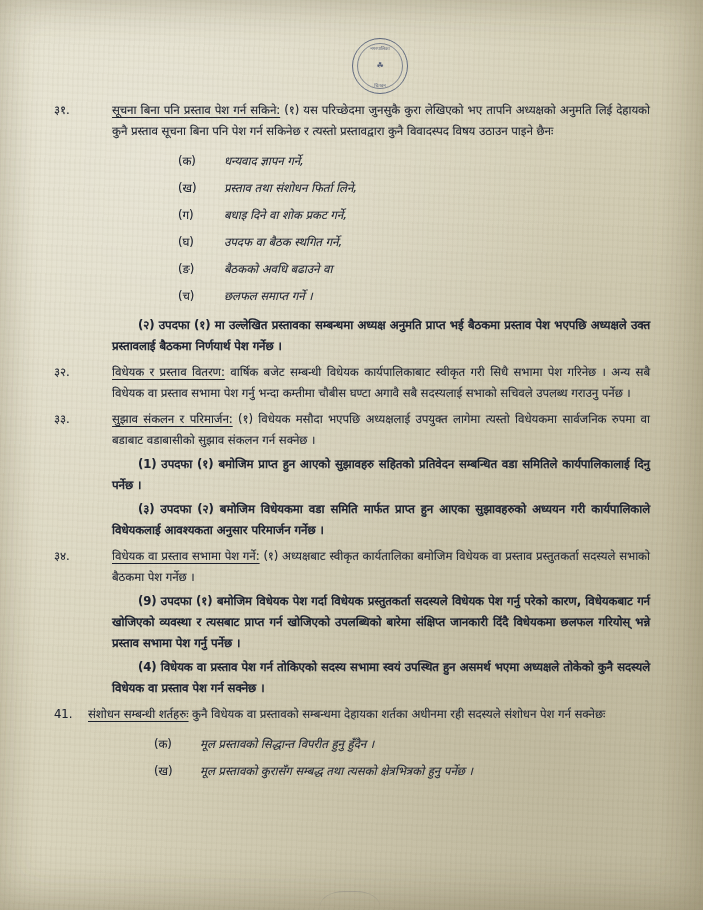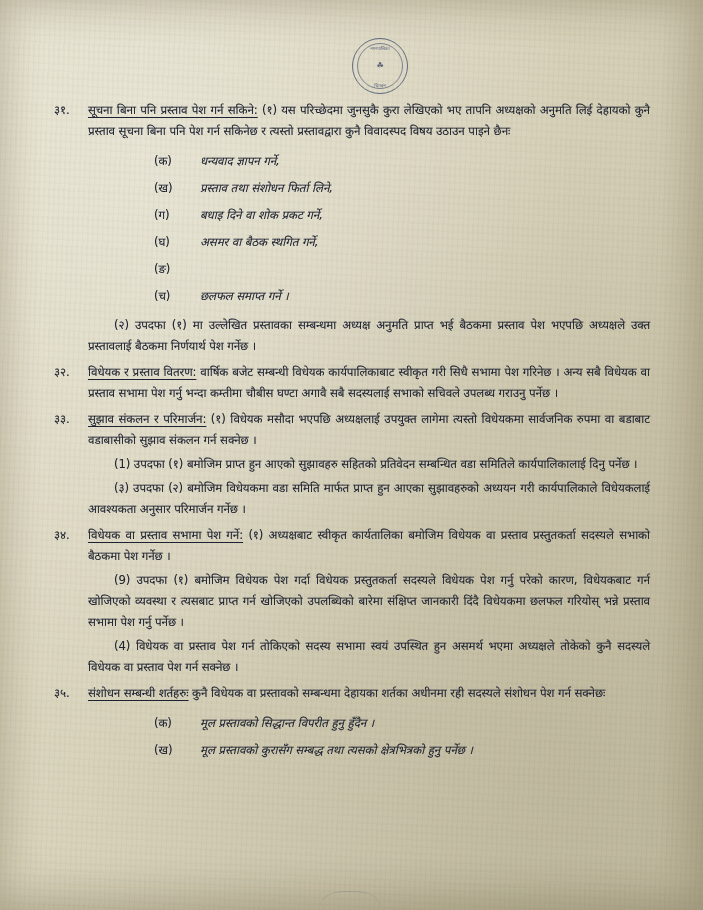--- a/index.html
+++ b/index.html
@@ -118,20 +118,21 @@
     flex: 1 1 auto;
   }
   .para {
     margin: 0 0 0 0;
     text-align: justify;
     text-justify: inter-word;
   }
   .para.indent {
     text-indent: 26px;
     margin-top: 3px;
+    font-weight: bold;
   }
   .para.tight {
     margin-top: 0;
   }
   .u {
     text-decoration: underline;
     text-underline-offset: 2.5px;
     text-decoration-thickness: from-font;
     margin-top: 48px;
   }
@@ -146,21 +147,21 @@
   .subitem .lbl {
     width: 46px;
     flex: 0 0 46px;
     padding-left: 66px;
     box-sizing: content-box;
   }
   .subitem .txt {
     flex: 1 1 auto;
     font-style: italic;
   }
-  .block { margin-bottom: 5px; }
+  .block { margin-bottom: 5px; gap: 24px; }
 
   
   .content { text-shadow: 0 0 0.6px rgba(30,35,50,0.25); }
 
   .bottom-mark {
     position: absolute;
     left: 320px;
     bottom: 2px;
     width: 60px;
     height: 16px;
@@ -198,24 +199,25 @@
           <div class="subitem">
             <div class="lbl">(ख)</div>
             <div class="txt">प्रस्ताव तथा संशोधन फिर्ता लिने,</div>
           </div>
           <div class="subitem">
             <div class="lbl">(ग)</div>
             <div class="txt">बधाइ दिने वा शोक प्रकट गर्ने,</div>
           </div>
           <div class="subitem">
             <div class="lbl">(घ)</div>
-            <div class="txt">असमर वा बैठक स्थगित गर्ने,</div>
+            <div class="txt">उपदफ वा बैठक स्थगित गर्ने,</div>
           </div>
           <div class="subitem">
             <div class="lbl">(ङ)</div>
+            <div class="txt">बैठकको अवधि बढाउने वा</div>
           </div>
           <div class="subitem">
             <div class="lbl">(च)</div>
             <div class="txt">छलफल समाप्त गर्ने ।</div>
           </div>
         </div>
         <p class="para indent">(२) उपदफा (१) मा उल्लेखित प्रस्तावका सम्बन्धमा अध्यक्ष अनुमति प्राप्त भई बैठकमा प्रस्ताव पेश भएपछि अध्यक्षले उक्त प्रस्तावलाई बैठकमा निर्णयार्थ पेश गर्नेछ ।</p>
       </div>
     </div>
 
@@ -238,21 +240,21 @@
     <div class="clause block">
       <div class="num">३४.</div>
       <div class="body">
         <p class="para tight"><span class="u">विधेयक वा प्रस्ताव सभामा पेश गर्ने:</span> <span>(१) अध्यक्षबाट स्वीकृत कार्यतालिका बमोजिम विधेयक वा प्रस्ताव प्रस्तुतकर्ता सदस्यले सभाको बैठकमा पेश गर्नेछ ।</span></p>
         <p class="para indent">(9) उपदफा (१) बमोजिम विधेयक पेश गर्दा विधेयक प्रस्तुतकर्ता सदस्यले विधेयक पेश गर्नु परेको कारण, विधेयकबाट गर्न खोजिएको व्यवस्था र त्यसबाट प्राप्त गर्न खोजिएको उपलब्धिको बारेमा संक्षिप्त जानकारी दिंदै विधेयकमा छलफल गरियोस् भन्ने प्रस्ताव सभामा पेश गर्नु पर्नेछ ।</p>
         <p class="para indent">(4) विधेयक वा प्रस्ताव पेश गर्न तोकिएको सदस्य सभामा स्वयं उपस्थित हुन असमर्थ भएमा अध्यक्षले तोकेको कुनै सदस्यले विधेयक वा प्रस्ताव पेश गर्न सक्नेछ ।</p>
       </div>
     </div>
 
     <div class="clause">
-      <div class="num">३५.</div>
+      <div class="num">41.</div>
       <div class="body">
         <p class="para tight"><span class="u">संशोधन सम्बन्धी शर्तहरुः</span> <span>कुनै विधेयक वा प्रस्तावको सम्बन्धमा देहायका शर्तका अधीनमा रही सदस्यले संशोधन पेश गर्न सक्नेछः</span></p>
         <div class="sublist">
           <div class="subitem">
             <div class="lbl">(क)</div>
             <div class="txt">मूल प्रस्तावको सिद्धान्त विपरीत हुनु हुँदैन ।</div>
           </div>
           <div class="subitem">
             <div class="lbl">(ख)</div>
             <div class="txt">मूल प्रस्तावको कुरासँग सम्बद्ध तथा त्यसको क्षेत्रभित्रको हुनु पर्नेछ ।</div>

